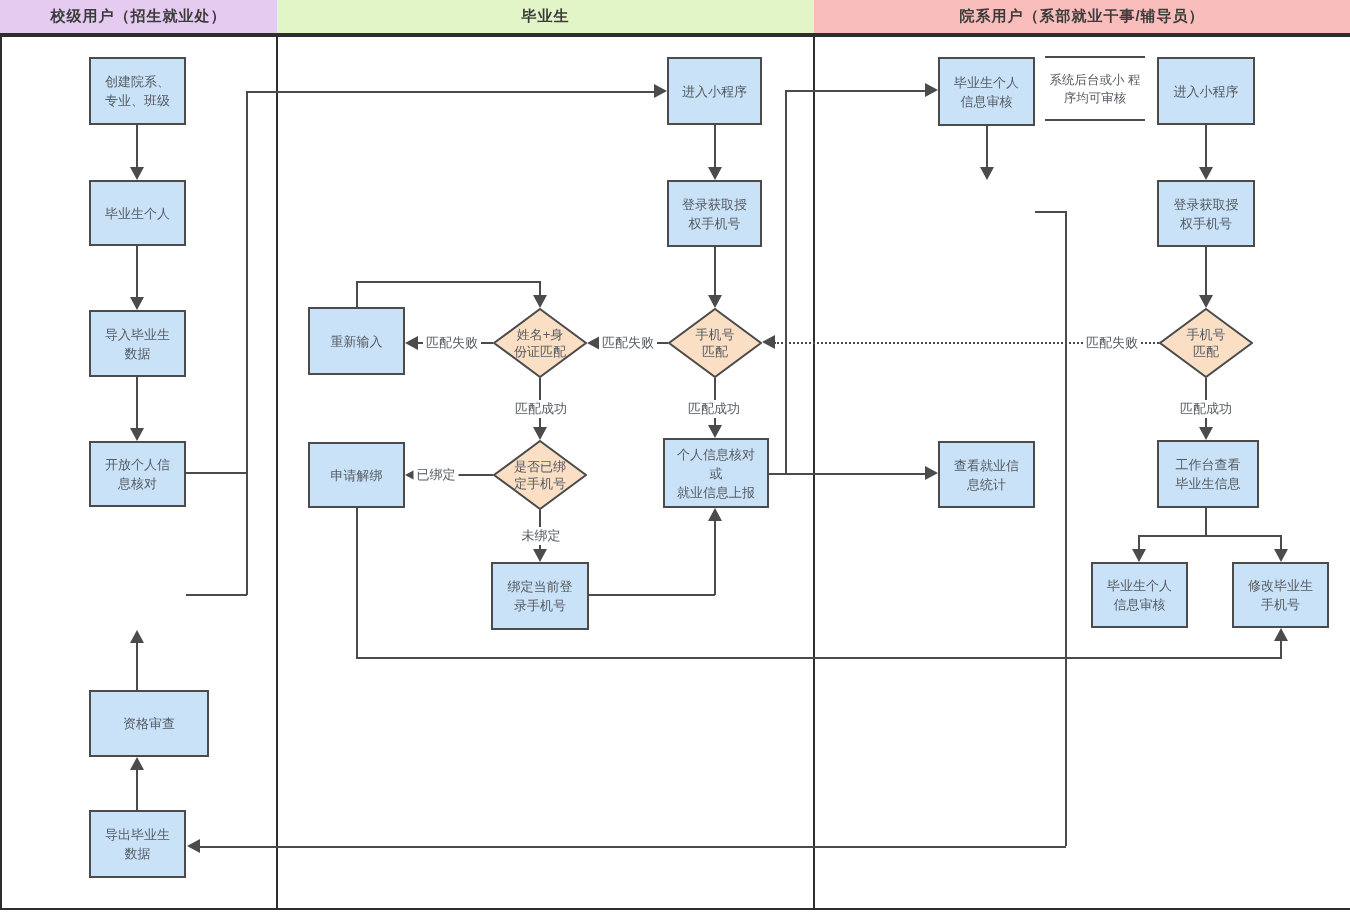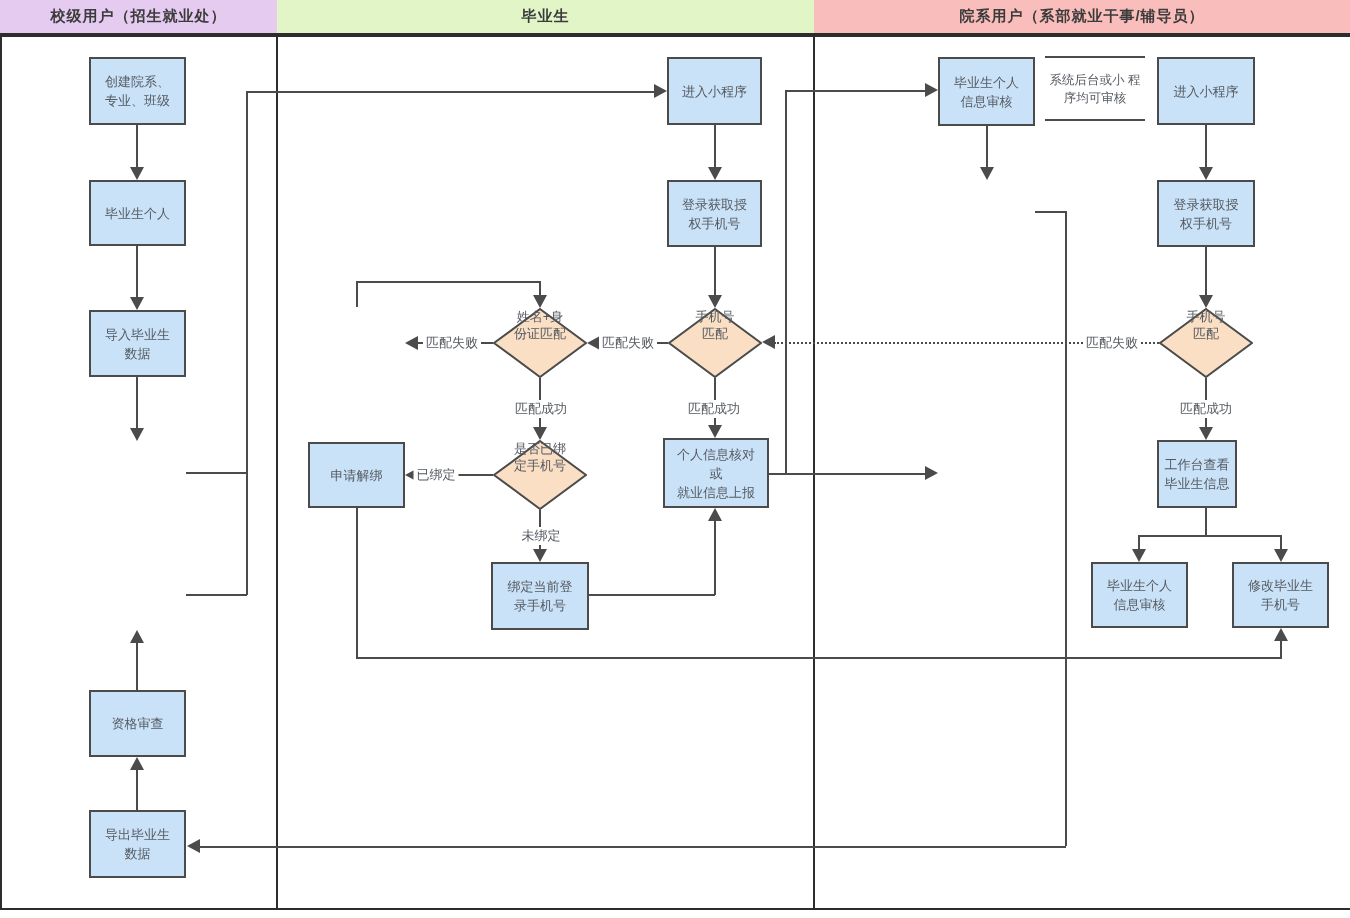--- a/index.html
+++ b/index.html
@@ -10,21 +10,21 @@
   html,body{margin:0;padding:0;background:#fff;}
   .canvas{position:relative;width:1350px;height:918px;background:#fff;overflow:hidden;
           font-family:"Liberation Sans","DejaVu Sans",sans-serif;}
   .lane-header{position:absolute;top:0;height:37px;box-sizing:border-box;
     border-bottom:4px solid var(--frame-color);display:flex;align-items:center;justify-content:center;
     font-weight:bold;font-size:15px;color:var(--header-text);letter-spacing:1px;}
   .node{position:absolute;box-sizing:border-box;background:var(--node-fill);
     border:2px solid var(--node-border);display:flex;align-items:center;justify-content:center;
     text-align:center;font-size:13px;line-height:19px;color:var(--text-color);}
   .node span,.diamond span{white-space:pre-line;display:block;width:100%;text-align:center;}
-  .diamond{position:absolute;display:flex;justify-content:center;
+  .diamond{position:absolute;display:flex;align-items:center;justify-content:center;
     text-align:center;font-size:13px;line-height:17px;color:var(--text-color);}
   .diamond svg{position:absolute;left:0;top:0;width:100%;height:100%;}
   .diamond svg polygon{fill:var(--diamond-fill);stroke:var(--node-border);stroke-width:2;}
   .diamond span{position:relative;}
   .note{position:absolute;box-sizing:border-box;border-top:2px solid var(--line-color);
     border-bottom:2px solid var(--line-color);display:flex;align-items:center;justify-content:center;
     text-align:center;font-size:12.5px;line-height:18px;color:var(--text-color);}
   .hl{position:absolute;height:0;border-top:2px solid var(--line-color);}
   .vl{position:absolute;width:0;border-left:2px solid var(--line-color);}
   .dot{border-top-style:dotted;}
@@ -62,21 +62,25 @@
       <span>创建院系、
 专业、班级</span>
     </div>
   <div class="node" style="left:89px;top:180px;width:97px;height:66px">
       <span>毕业生个人</span>
     </div>
   <div class="node" style="left:89px;top:310px;width:97px;height:67px">
       <span>导入毕业生
 数据</span>
     </div>
-  <div class="node" style="left:89px;top:690px;width:97px;height:67px">
+  <div class="node" style="left:89px;top:441px;width:97px;height:66px">
+      <span>开放个人信
+息核对</span>
+    </div>
+  <div class="node" style="left:89px;top:690px;width:120px;height:67px">
       <span>资格审查</span>
     </div>
   <div class="node" style="left:89px;top:810px;width:97px;height:68px">
       <span>导出毕业生
 数据</span>
     </div>
 
   <div class="node" style="left:667px;top:57px;width:95px;height:68px">
       <span>进入小程序</span>
     </div>
@@ -90,20 +94,23 @@
       </svg>
       <span>手机号
 匹配</span>
     </div>
   <div class="diamond" style="left:493px;top:308px;width:94px;height:70px">
       <svg viewBox="0 0 94 70" preserveAspectRatio="none">
         <polygon points="47,1 93,35 47,69 1,35"></polygon>
       </svg>
       <span>姓名+身
 份证匹配</span>
+    </div>
+  <div class="node" style="left:308px;top:307px;width:97px;height:68px">
+      <span>重新输入</span>
     </div>
   <div class="diamond" style="left:493px;top:440px;width:94px;height:70px">
       <svg viewBox="0 0 94 70" preserveAspectRatio="none">
         <polygon points="47,1 93,35 47,69 1,35"></polygon>
       </svg>
       <span>是否已绑
 定手机号</span>
     </div>
   <div class="node" style="left:308px;top:442px;width:97px;height:66px">
       <span>申请解绑</span>
@@ -133,21 +140,25 @@
       <span>登录获取授
 权手机号</span>
     </div>
   <div class="diamond" style="left:1159px;top:308px;width:94px;height:70px">
       <svg viewBox="0 0 94 70" preserveAspectRatio="none">
         <polygon points="47,1 93,35 47,69 1,35"></polygon>
       </svg>
       <span>手机号
 匹配</span>
     </div>
-  <div class="node" style="left:1157px;top:440px;width:80px;height:68px">
+  <div class="node" style="left:938px;top:441px;width:97px;height:67px">
+      <span>查看就业信
+息统计</span>
+    </div>
+  <div class="node" style="left:1157px;top:440px;width:102px;height:68px">
       <span>工作台查看
 毕业生信息</span>
     </div>
   <div class="node" style="left:1091px;top:562px;width:97px;height:66px">
       <span>毕业生个人
 信息审核</span>
     </div>
   <div class="node" style="left:1232px;top:562px;width:97px;height:66px">
       <span>修改毕业生
 手机号</span>

